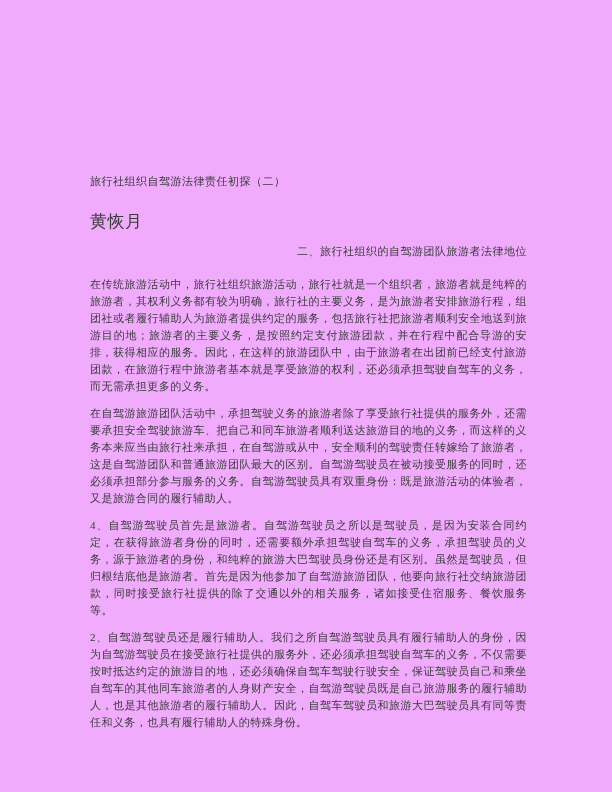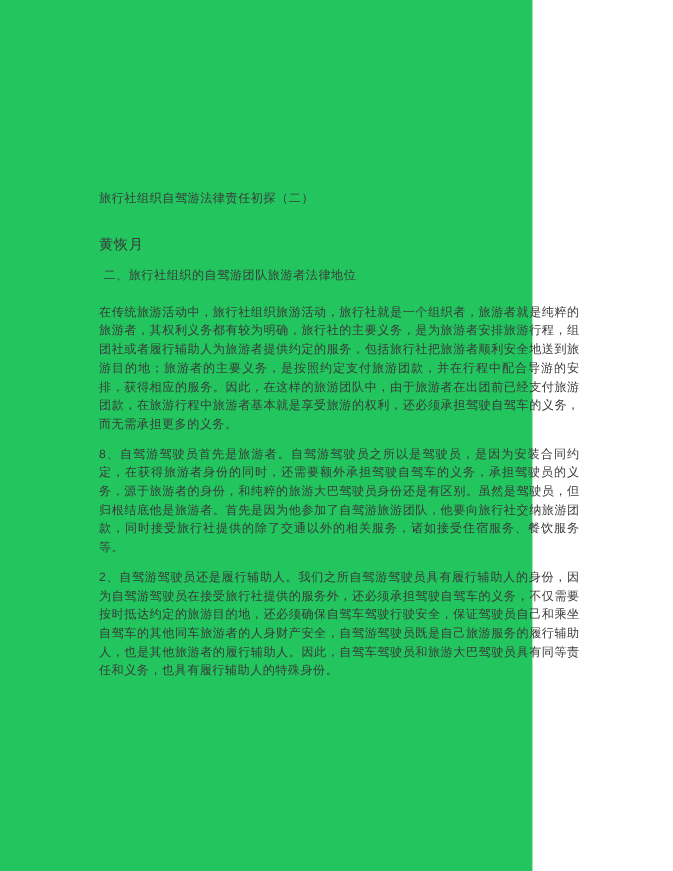--- a/index.html
+++ b/index.html
@@ -4,51 +4,52 @@
 <style>
   * { margin: 0; padding: 0; box-sizing: border-box; }
   html, body {
     width: 612px;
     height: 792px;
     background: #ffffff;
     overflow: hidden;
   }
   .page {
     position: relative;
-    width: 484px;
+    width: 612px;
     height: 792px;
-    background: #22c55e;
-    font-family: Liberation Sans, sans-serif;
+    background: #f0abfc;
+    font-family: Liberation Serif, serif;
     color: #3a3a3a;
   }
   .content {
     position: absolute;
     left: 90px;
     top: 175px;
     width: 437px;
   }
   .doc-title {
     font-size: 11px;
     font-weight: normal;
     letter-spacing: 0.5px;
     margin: 0 0 27px 0;
     line-height: 13px;
   }
   .doc-author {
-    font-size: 13px;
+    font-size: 17px;
     letter-spacing: 0.5px;
     margin: 0 0 17px 0;
     line-height: 13px;
   }
   .doc-heading {
     font-size: 11px;
     font-weight: normal;
     letter-spacing: 0.5px;
-    margin: 0 0 18px 4px;
+    margin: 0 0 18px 16px;
     line-height: 13px;
+    text-align: right;
   }
   .doc-paragraph {
     font-size: 11px;
     line-height: 17px;
     letter-spacing: 0.45px;
     text-align: justify;
     text-justify: inter-ideograph;
     margin: 0 0 10px 0;
   }
 </style>
@@ -59,18 +60,19 @@
   <div class="content">
     <h1 class="doc-title">旅行社组织自驾游法律责任初探（二）</h1>
 
     <div class="doc-author">黄恢月</div>
 
     <h2 class="doc-heading">二、旅行社组织的自驾游团队旅游者法律地位</h2>
 
     <p class="doc-paragraph">在传统旅游活动中，旅行社组织旅游活动，旅行社就是一个组织者，旅游者就是纯粹的旅游者，其权利义务都有较为明确，旅行社的主要义务，是为旅游者安排旅游行程，组团社或者履行辅助人为旅游者提供约定的服务，包括旅行社把旅游者顺利安全地送到旅游目的地；旅游者的主要义务，是按照约定支付旅游团款，并在行程中配合导游的安排，获得相应的服务。因此，在这样的旅游团队中，由于旅游者在出团前已经支付旅游团款，在旅游行程中旅游者基本就是享受旅游的权利，还必须承担驾驶自驾车的义务，而无需承担更多的义务。</p>
 
 
+    <p class="doc-paragraph">在自驾游旅游团队活动中，承担驾驶义务的旅游者除了享受旅行社提供的服务外，还需要承担安全驾驶旅游车、把自己和同车旅游者顺利送达旅游目的地的义务，而这样的义务本来应当由旅行社来承担，在自驾游或从中，安全顺利的驾驶责任转嫁给了旅游者，这是自驾游团队和普通旅游团队最大的区别。自驾游驾驶员在被动接受服务的同时，还必须承担部分参与服务的义务。自驾游驾驶员具有双重身份：既是旅游活动的体验者，又是旅游合同的履行辅助人。</p>
 
-    <p class="doc-paragraph">8、自驾游驾驶员首先是旅游者。自驾游驾驶员之所以是驾驶员，是因为安装合同约定，在获得旅游者身份的同时，还需要额外承担驾驶自驾车的义务，承担驾驶员的义务，源于旅游者的身份，和纯粹的旅游大巴驾驶员身份还是有区别。虽然是驾驶员，但归根结底他是旅游者。首先是因为他参加了自驾游旅游团队，他要向旅行社交纳旅游团款，同时接受旅行社提供的除了交通以外的相关服务，诸如接受住宿服务、餐饮服务等。</p>
+    <p class="doc-paragraph">4、自驾游驾驶员首先是旅游者。自驾游驾驶员之所以是驾驶员，是因为安装合同约定，在获得旅游者身份的同时，还需要额外承担驾驶自驾车的义务，承担驾驶员的义务，源于旅游者的身份，和纯粹的旅游大巴驾驶员身份还是有区别。虽然是驾驶员，但归根结底他是旅游者。首先是因为他参加了自驾游旅游团队，他要向旅行社交纳旅游团款，同时接受旅行社提供的除了交通以外的相关服务，诸如接受住宿服务、餐饮服务等。</p>
 
     <p class="doc-paragraph">2、自驾游驾驶员还是履行辅助人。我们之所自驾游驾驶员具有履行辅助人的身份，因为自驾游驾驶员在接受旅行社提供的服务外，还必须承担驾驶自驾车的义务，不仅需要按时抵达约定的旅游目的地，还必须确保自驾车驾驶行驶安全，保证驾驶员自己和乘坐自驾车的其他同车旅游者的人身财产安全，自驾游驾驶员既是自己旅游服务的履行辅助人，也是其他旅游者的履行辅助人。因此，自驾车驾驶员和旅游大巴驾驶员具有同等责任和义务，也具有履行辅助人的特殊身份。</p>
   </div>
 </div>
 
 </body></html>

